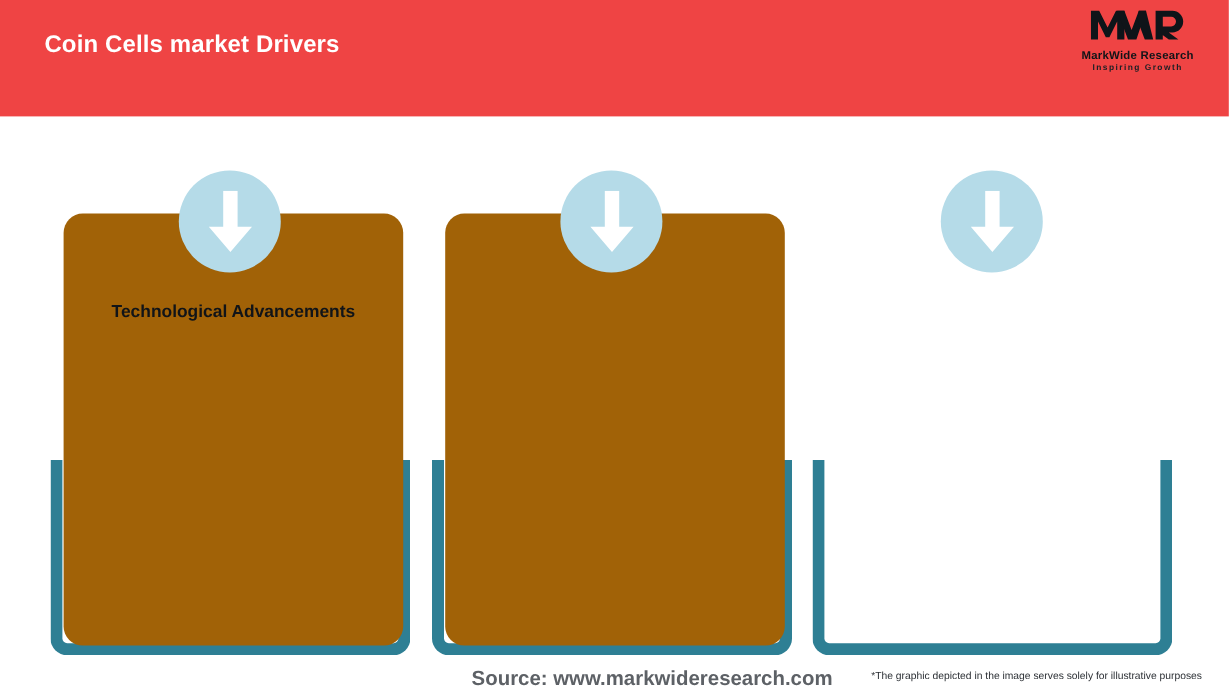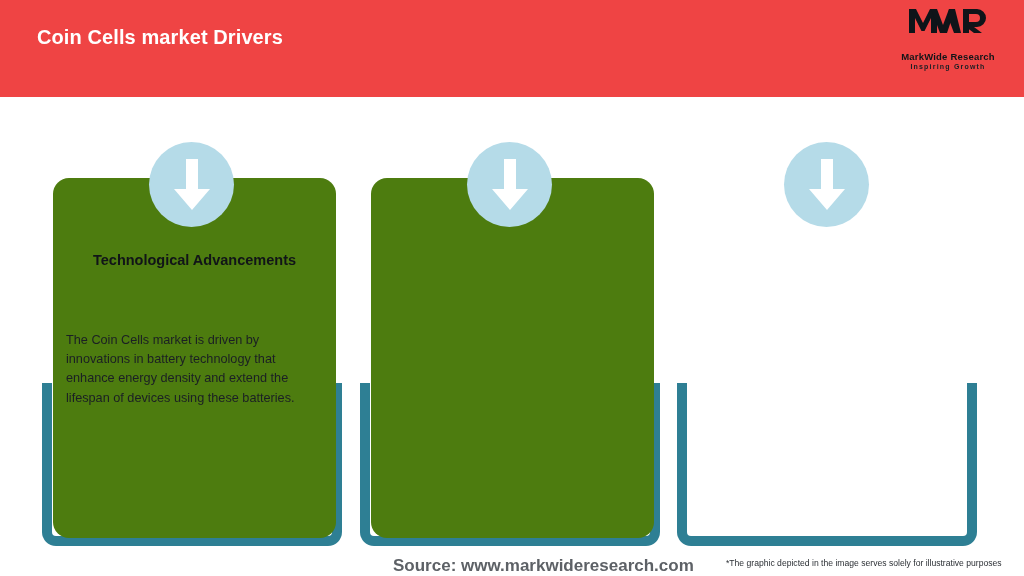--- a/index.html
+++ b/index.html
@@ -48,21 +48,21 @@
     height: 26px;
     line-height: 26px;
   }
   .logo-mark svg { display: block; margin: 0 auto; }
   .logo-name {
     display: block;
     font-size: 9.5px;
     font-weight: bold;
     color: #111418;
     letter-spacing: 0.2px;
-    margin-top: 17px;
+    margin-top: 7px;
     white-space: nowrap;
   }
   .logo-tag {
     display: block;
     font-size: 7px;
     font-weight: bold;
     color: #1a1f25;
     letter-spacing: 1.2px;
     margin-top: 1px;
     white-space: nowrap;
@@ -101,21 +101,21 @@
     box-sizing: border-box;
   }
 
   
   .panel {
     position: absolute;
     left: 11px;
     top: 81px;
     width: 283px;
     height: 360px;
-    background: #4d7c0f;
+    background: #a16207;
     border-radius: 16px;
     box-sizing: border-box;
     padding: 0 17px;
   }
 
   .card-title {
     position: absolute;
     left: 13px;
     right: 13px;
     top: 72px;
@@ -196,21 +196,20 @@
     <span class="logo-tag">Inspiring Growth</span>
   </div>
 </div>
 
 <div class="cards">
 
   <div class="card-wrap c1">
     <div class="frame"></div>
     <div class="panel">
       <div class="card-title">Technological Advancements</div>
-      <div class="card-body">The Coin Cells market is driven by innovations in battery technology that enhance energy density and extend the lifespan of devices using these batteries.</div>
     </div>
     <div class="badge">
       <svg width="38" height="52" viewBox="0 0 38 52" aria-hidden="true">
         <polygon points="13,0 25,0 25,30 37,30 19,51 1,30 13,30" fill="#ffffff"></polygon>
       </svg>
     </div>
   </div>
 
   <div class="card-wrap c2">
     <div class="frame"></div>

